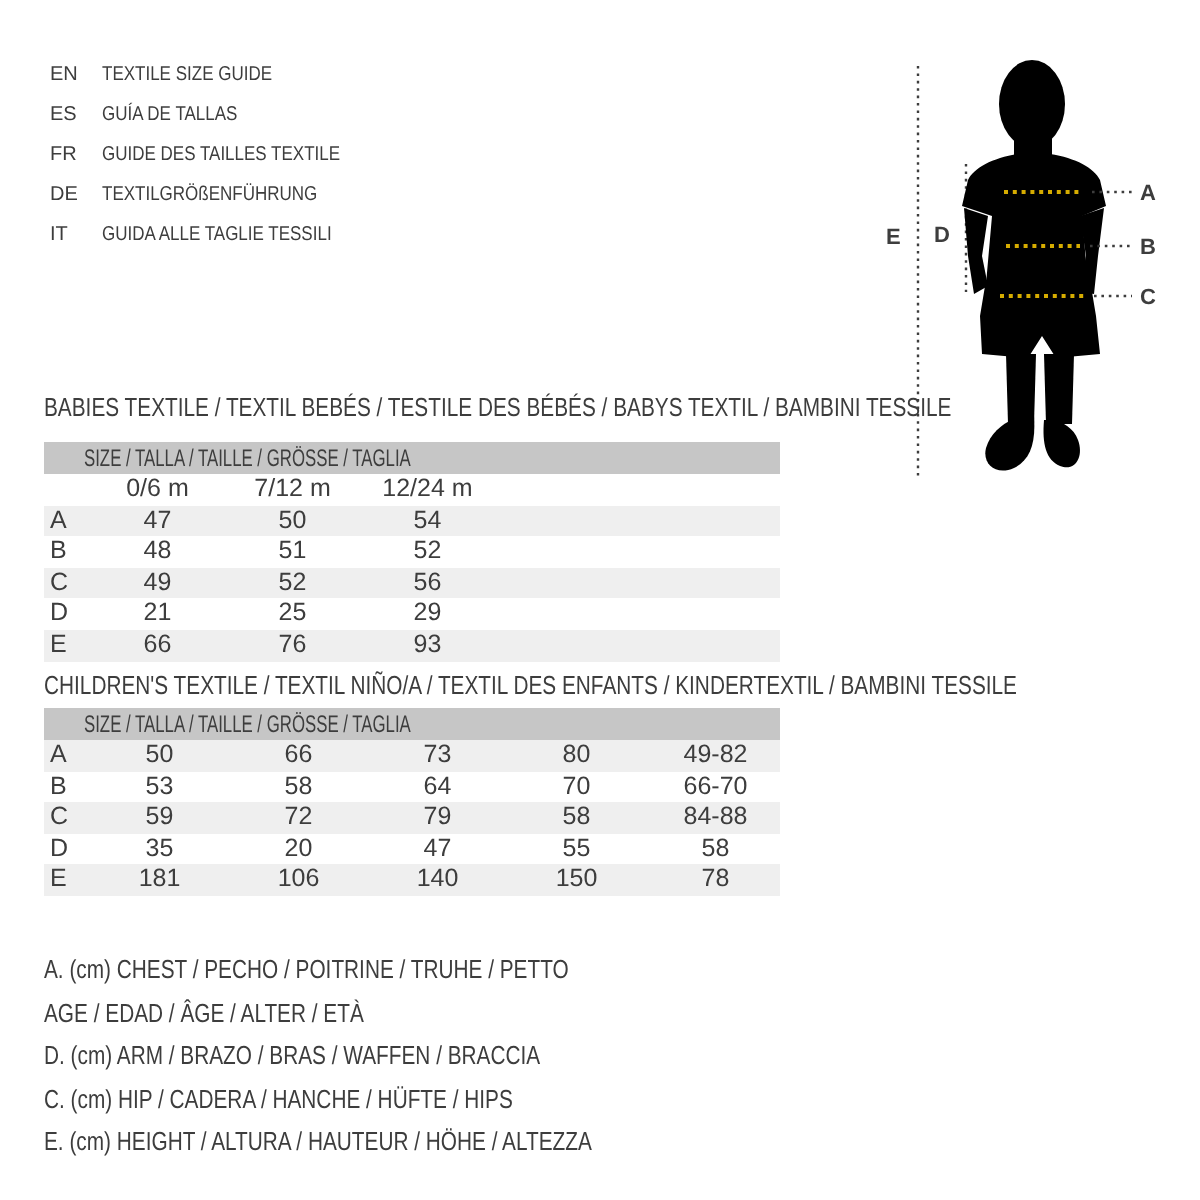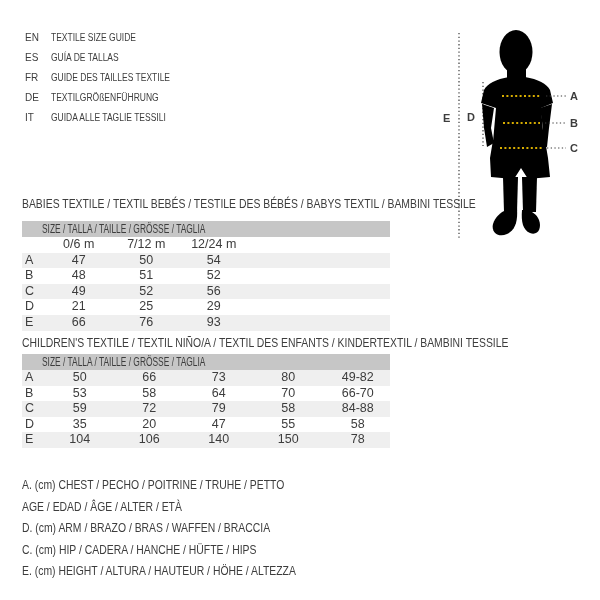--- a/index.html
+++ b/index.html
@@ -171,21 +171,21 @@
     <div class="trow">
       <span class="rl">D</span>
       <span class="cell">35</span>
       <span class="cell">20</span>
       <span class="cell">47</span>
       <span class="cell">55</span>
       <span class="cell">58</span>
     </div>
     <div class="trow stripe">
       <span class="rl">E</span>
-      <span class="cell">104</span>
+      <span class="cell">181</span>
       <span class="cell">106</span>
       <span class="cell">140</span>
       <span class="cell">150</span>
       <span class="cell">78</span>
     </div>
   </div>
 
   <div class="legend">
     <div class="legend-line">
       <span class="cond">A. (cm) CHEST / PECHO / POITRINE / TRUHE / PETTO</span></div>

